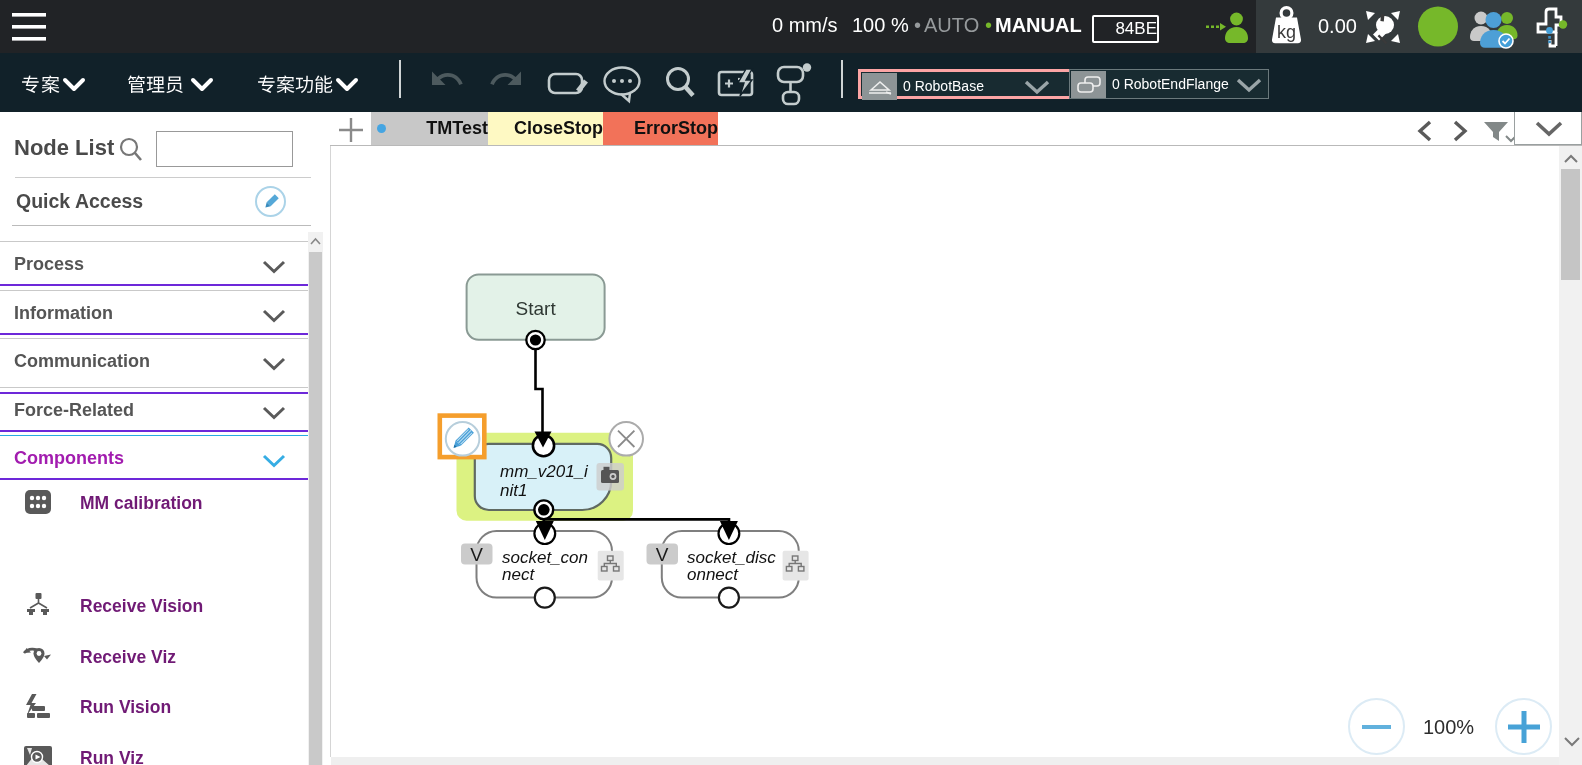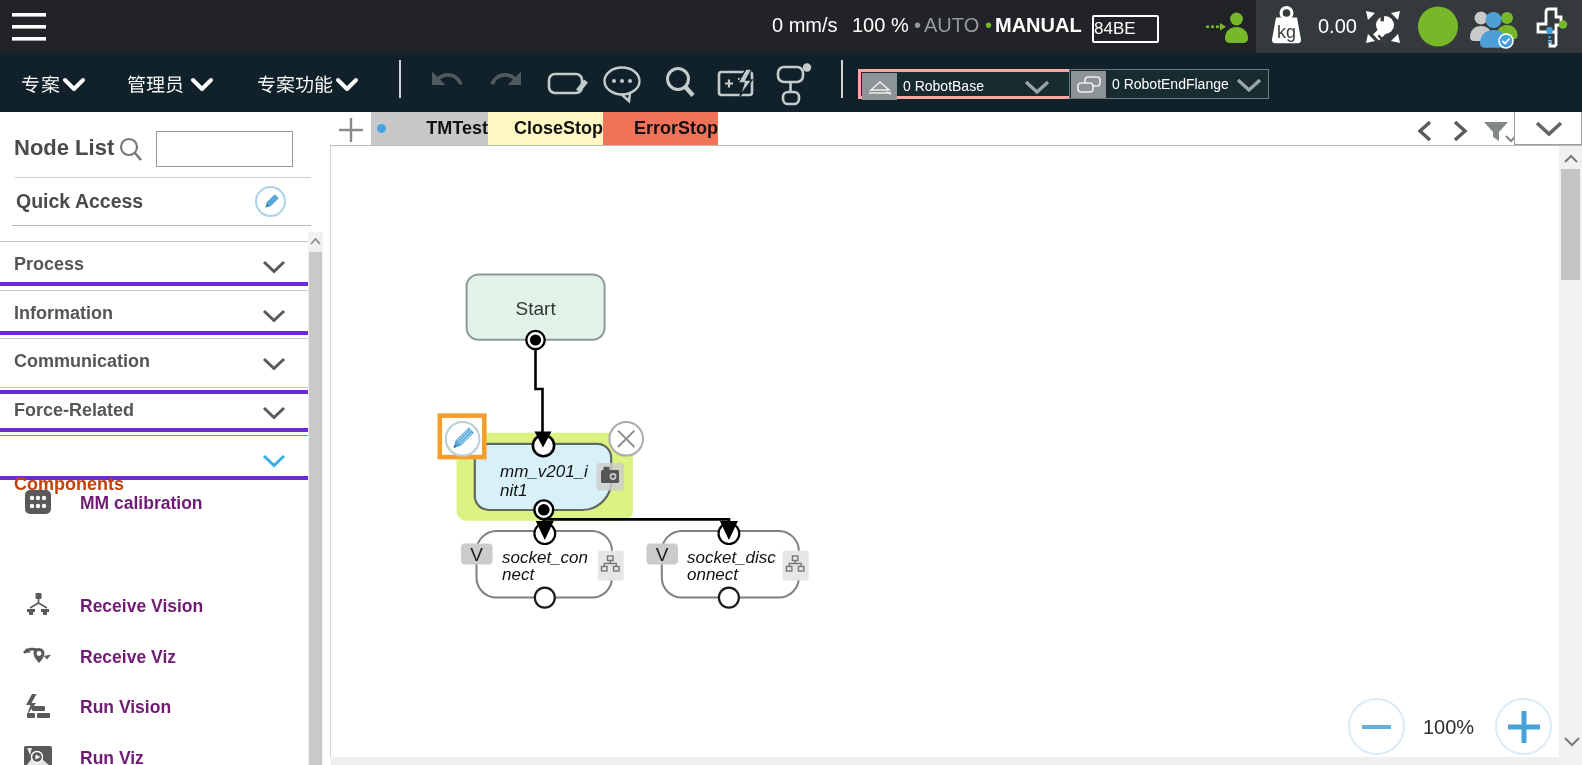--- a/index.html
+++ b/index.html
@@ -7,21 +7,21 @@
   font-family:"Liberation Sans", sans-serif; }
 .abs { position:absolute; }
 #topbar { position:absolute; left:0; top:0; width:1582px; height:53px; background:#212326; color:#fff; }
 #topbar .rt { position:absolute; left:1256px; top:0; width:326px; height:53px; background:#343a3c; }
 #toolbar { position:absolute; left:0; top:53px; width:1582px; height:59px; background:#112129; }
 #tabstrip { position:absolute; left:330px; top:112px; width:1252px; height:34px; background:#fff; border-bottom:1px solid #b9b9b9; }
 #sidebar { position:absolute; left:0; top:120px; width:330px; height:653px; background:#fff;font-weight:bold; }
 #canvas { position:absolute; left:330px; top:146px; width:1229px; height:611px; background:#fff; border-left:1px solid #d5d5d5; }
 .tab { position:absolute; top:0; height:33px; font-weight:bold; font-size:18px; color:#111; text-align:right; line-height:33px; }
 .vline { position:absolute; width:2px; background:#cfd4d5; }
-.acc { position:absolute; left:0; width:311px; border-top:1px solid #c9c9c9; border-bottom:4px solid #6d28d9;padding-left:36px; }
+.acc { position:absolute; left:0; width:311px; border-top:1px solid #c9c9c9; border-bottom:2px solid #6d28d9;padding-left:36px; }
 .acc span { position:absolute; left:14px; top:12px; font-size:18px; color:#555; }
 .chev { position:absolute; }
 .item { position:absolute; left:0; width:300px; height:51px; }
 .item span { position:absolute; left:80px; top:15px; font-size:17.5px; color:#701a75; }
 </style>
 </head>
 <body>
 <svg width="0" height="0" style="position:absolute">
     <defs>
 <path id="zh1" d="M425 842 393 728H137V657H372L335 538H56V465H311C288 397 266 334 246 283H712C655 225 582 153 515 91C442 118 366 143 300 161L257 106C411 60 609 -21 708 -81L753 -17C711 8 654 35 590 61C682 150 784 249 856 324L799 358L786 353H350L388 465H929V538H412L450 657H857V728H471L502 832Z"></path>
@@ -39,21 +39,21 @@
 
   <svg class="abs" style="left:10px;top:11px" width="40" height="32">
     <rect x="2" y="2" width="34" height="3.6" fill="#fff"></rect>
     <rect x="2" y="14" width="34" height="3.6" fill="#fff"></rect>
     <rect x="2" y="26" width="34" height="3.6" fill="#fff"></rect>
   </svg>
   <div class="abs" style="left:772px;top:14px;font-size:20px;">0 mm/s</div>
   <div class="abs" style="left:852px;top:14px;font-size:20px;">100 %</div>
   <div class="abs" style="left:914px;top:14px;font-size:20px;color:#969a9c;">•<span style="margin-left:3px;">AUTO</span></div>
   <div class="abs" style="left:985px;top:14px;font-size:20px;"><span style="color:#76b82a;">•</span><span style="margin-left:3px;font-weight:bold;">MANUAL</span></div>
-  <div class="abs" style="left:1092px;top:14.5px;width:67px;height:28px;border:2px solid #fff;border-radius:2px;text-align:left;font-size:17px;line-height:24px;">84BE</div>
+  <div class="abs" style="left:1092px;top:14.5px;width:67px;height:28px;border:2px solid #fff;border-radius:2px;text-align:right;font-size:17px;line-height:24px;">84BE</div>
 
   <svg class="abs" style="left:1200px;top:0" width="382" height="53" viewBox="1200 0 382 53">
 
     <g fill="#76b82a">
       <path d="M1206 25.5 h3 v2.5 h-3 Z M1211 25.5 h3 v2.5 h-3 Z M1216 25.5 h3 v2.5 h-3 Z M1220 23 l6 3.7 -6 3.7 Z"></path>
       <circle cx="1236.5" cy="19" r="6.4"></circle>
       <path d="M1236.5 27 c7.5 0 11.5 5.5 11.5 11 0 3.5 -2 5 -5 5 h-13 c-3 0 -5 -1.5 -5 -5 0 -5.5 4 -11 11.5 -11 Z"></path>
     </g>
 
     <g>
@@ -251,21 +251,21 @@
         <path d="M2 2 L12 11.5 L22 2" stroke="#5a5a5a" stroke-width="3" fill="none"></path>
       </svg>
     </div>
   <div class="acc" style="top:266.5px;height:45px;">
       <span>Force-Related</span>
       <svg class="chev" style="left:262px;top:18px" width="24" height="14">
         <path d="M2 2 L12 11.5 L22 2" stroke="#5a5a5a" stroke-width="3" fill="none"></path>
       </svg>
     </div>
   <div class="acc" style="top:315px;height:45px;border-top:1.5px solid #29abe2;">
-      <span style="color:#c2410c;margin-top:26px;">Components</span>
+      <span style="color:#a21caf;">Components</span>
       <svg class="chev" style="left:262px;top:18px" width="24" height="14">
         <path d="M2 2 L12 11.5 L22 2" stroke="#36ade4" stroke-width="3" fill="none"></path>
       </svg>
     </div>
 
   <div class="item" style="top:358px;">
       <svg class="abs" style="left:24px;top:11px" width="28" height="26">
         <rect x="1" y="1" width="26" height="24" rx="5" fill="#595959"></rect>
         <g fill="#fff">
           <circle cx="8" cy="9" r="2.2"></circle>

